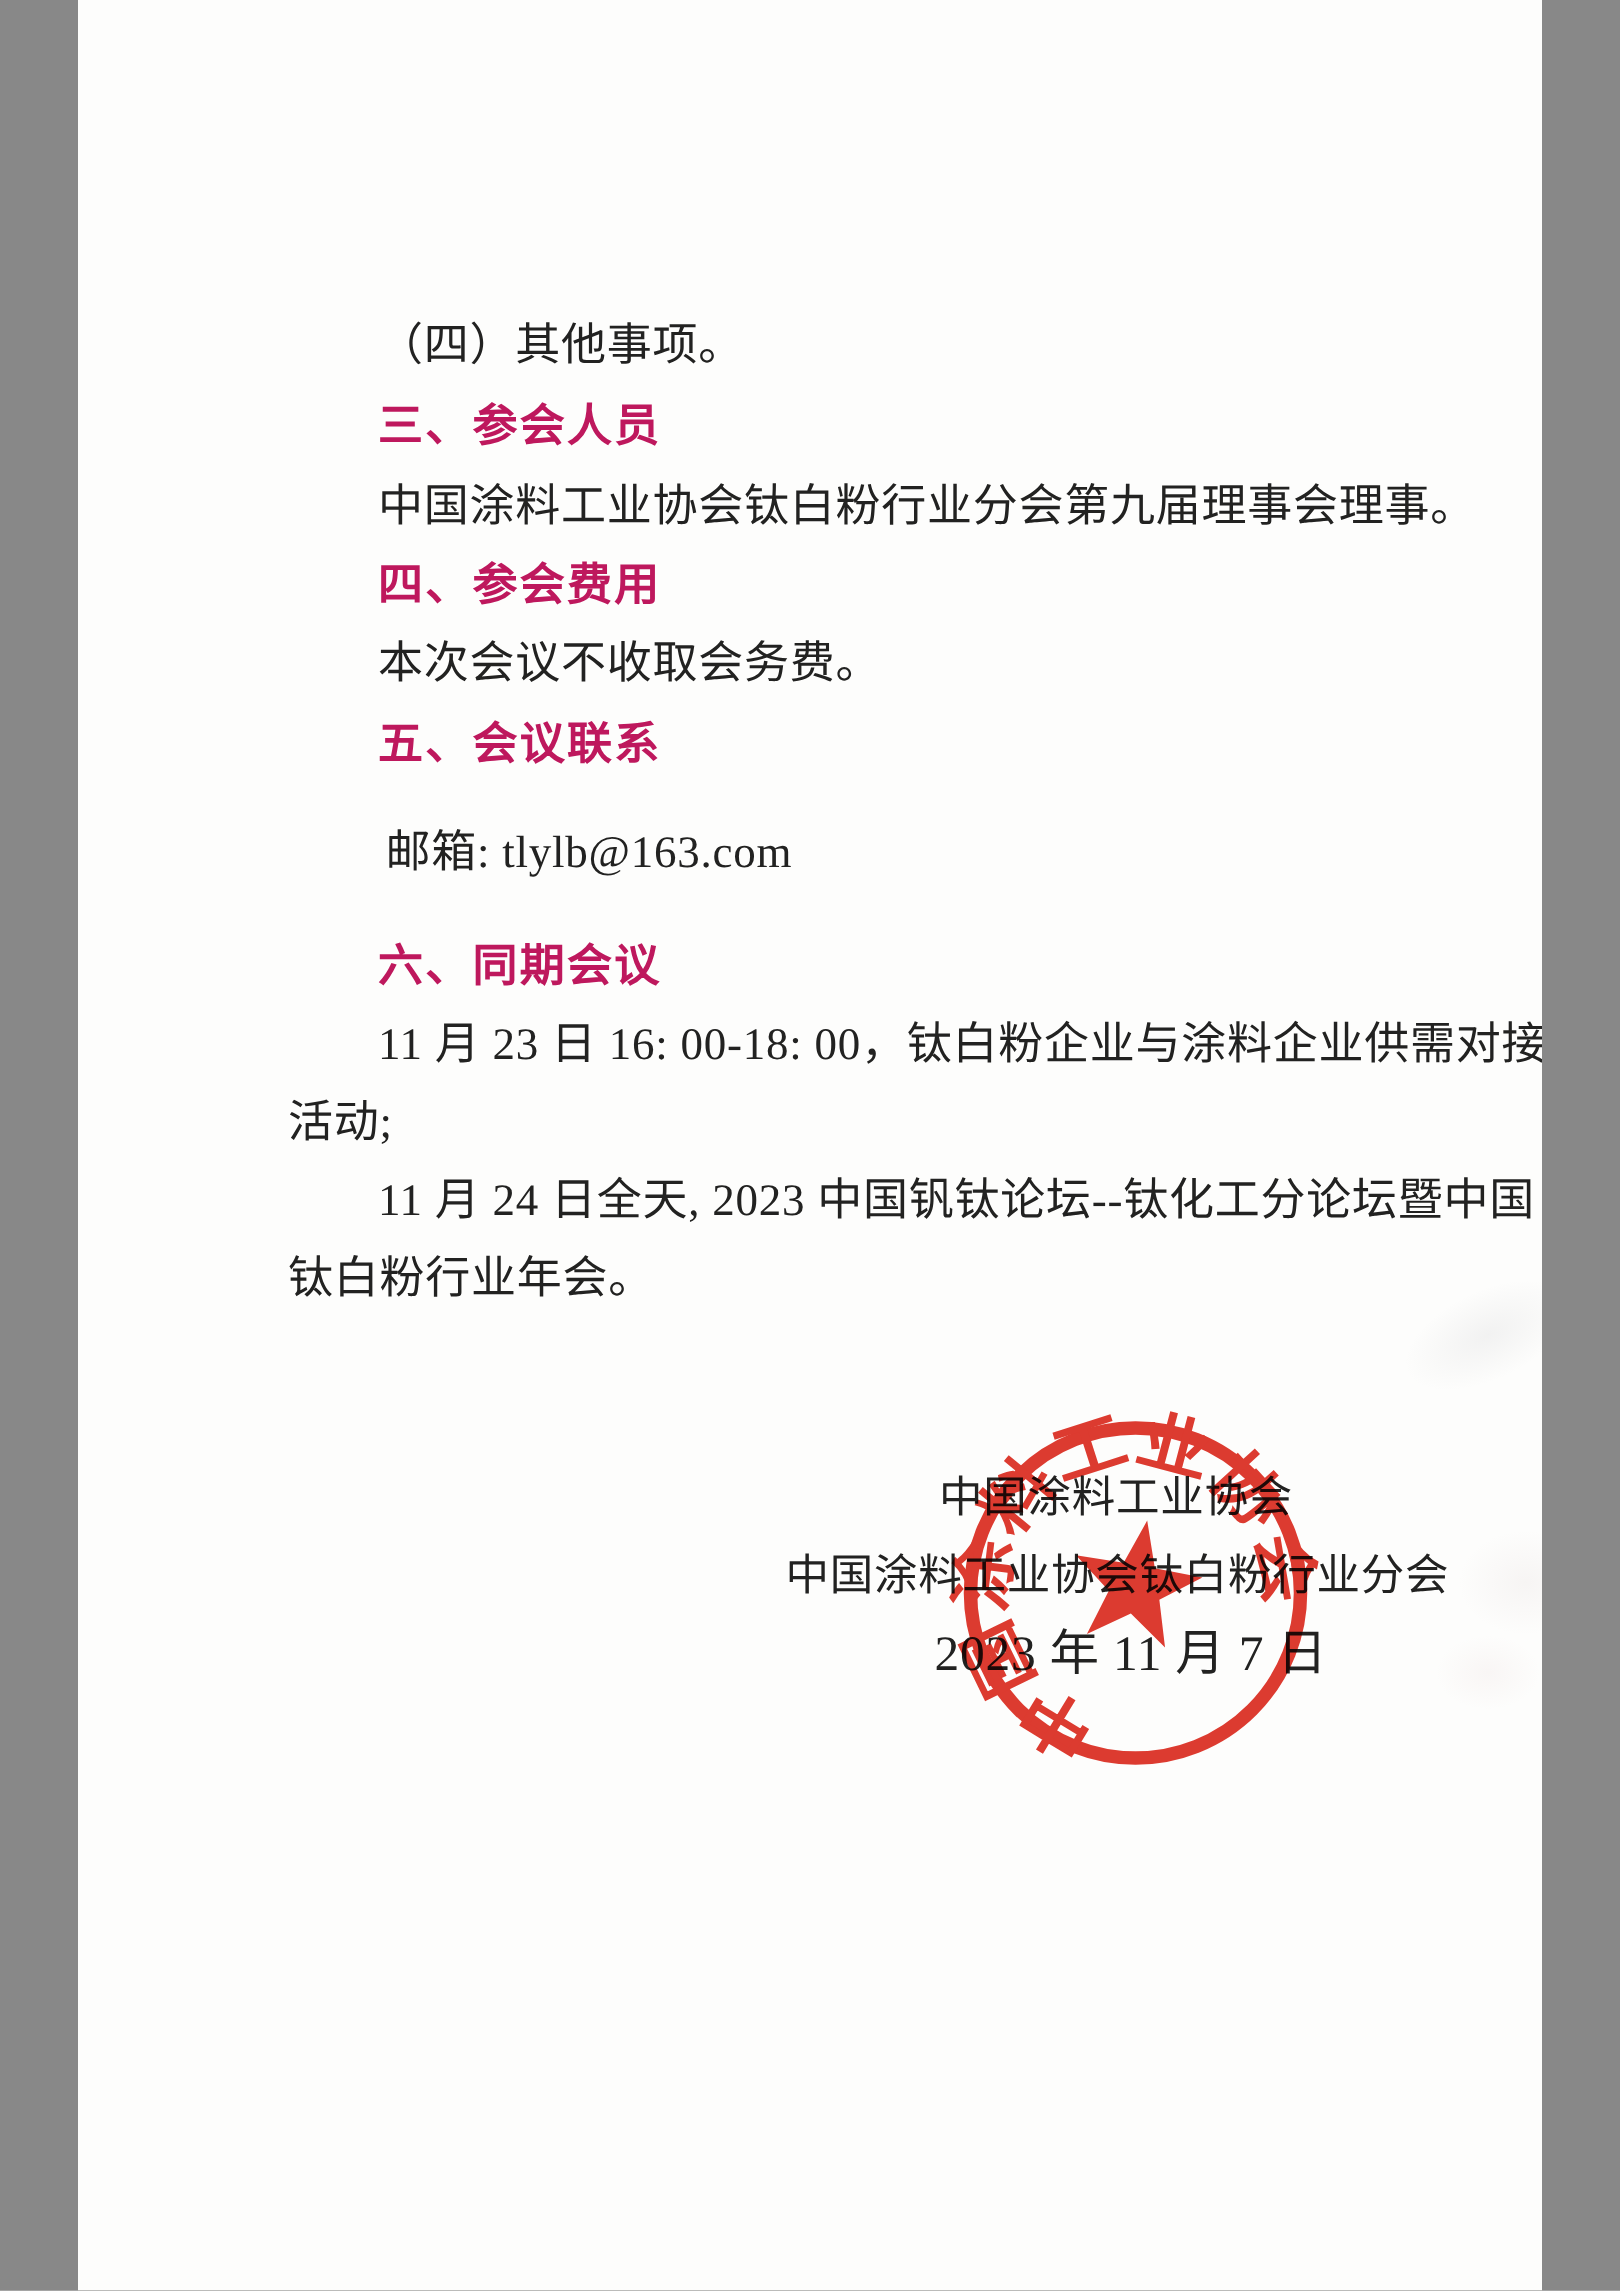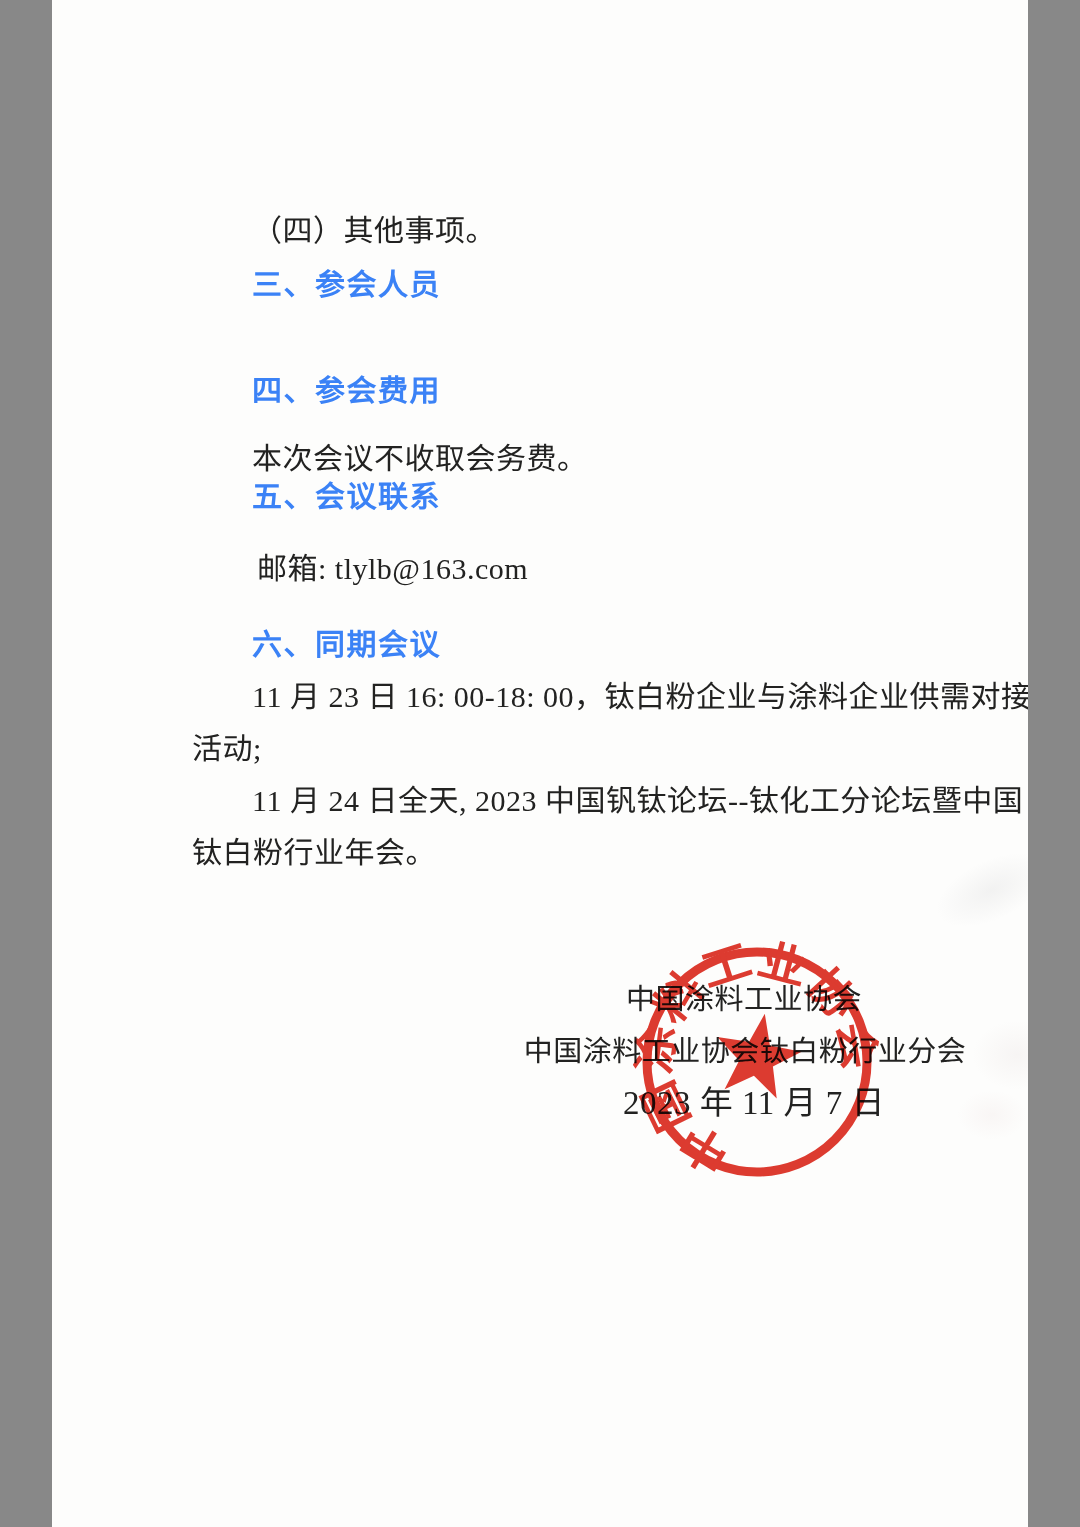--- a/index.html
+++ b/index.html
@@ -12,21 +12,21 @@
     font-family:"Liberation Serif","DejaVu Serif",serif;
   }
   .line {
     position:absolute;
     font-size:30px;
     color:#222221;
     white-space:pre;
     letter-spacing:0.5px;
     line-height:1.2;
   }
-  .heading { font-weight:700; letter-spacing:1.5px; color:#3b82f6; }
+  .heading { font-weight:700; letter-spacing:1.5px; color:#be185d; }
   .x-indent { left:200px; }
   .x-margin { left:140px; }
   .x-contact { left:205px; }
   .sig { transform:translateX(-50%); white-space:pre; }
   .seal-svg {
     position:absolute;
     left:555px; top:912px;
     width:300px; height:300px;
     mix-blend-mode:multiply;
     opacity:0.92;
@@ -43,22 +43,23 @@
   .smudge-3 { left:905px; top:1090px; width:70px; height:50px;
     background:radial-gradient(ellipse at center, rgba(200,160,160,0.08), rgba(200,160,160,0) 70%); }
 </style>
 </head>
 <body>
 
 <div class="page">
 
   <div class="line x-indent" style="top:213px">（四）其他事项。</div>
   <div class="line x-indent heading" style="top:267px">三、参会人员</div>
+  <div class="line x-indent" style="top:320px">中国涂料工业协会钛白粉行业分会第九届理事会理事。</div>
   <div class="line x-indent heading" style="top:373px">四、参会费用</div>
-  <div class="line x-indent" style="top:441px">本次会议不收取会务费。</div>
+  <div class="line x-indent" style="top:425px">本次会议不收取会务费。</div>
   <div class="line x-indent heading" style="top:479px">五、会议联系</div>
   <div class="line x-contact" style="top:551px">邮箱: tlylb@163.com</div>
   <div class="line x-indent heading" style="top:627px">六、同期会议</div>
   <div class="line x-indent" style="top:679px">11 月 23 日 16: 00-18: 00，钛白粉企业与涂料企业供需对接</div>
   <div class="line x-margin" style="top:731px">活动;</div>
   <div class="line x-indent" style="top:783px">11 月 24 日全天, 2023 中国钒钛论坛--钛化工分论坛暨中国</div>
   <div class="line x-margin" style="top:835px">钛白粉行业年会。</div>
 
   <div class="line sig" style="top:982px;  left:692px; font-size:29px">中国涂料工业协会</div>
   <div class="line sig" style="top:1034px; left:693px; font-size:29px">中国涂料工业协会钛白粉行业分会</div>

